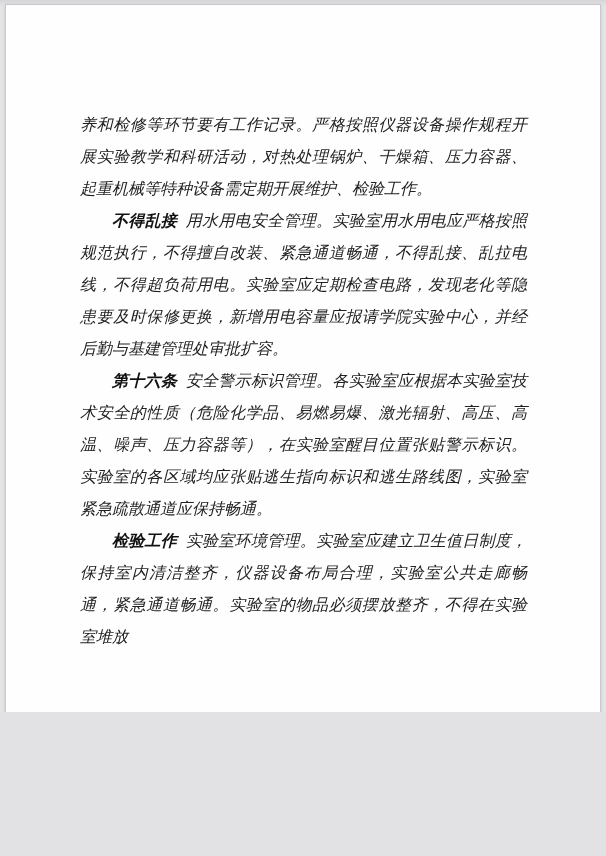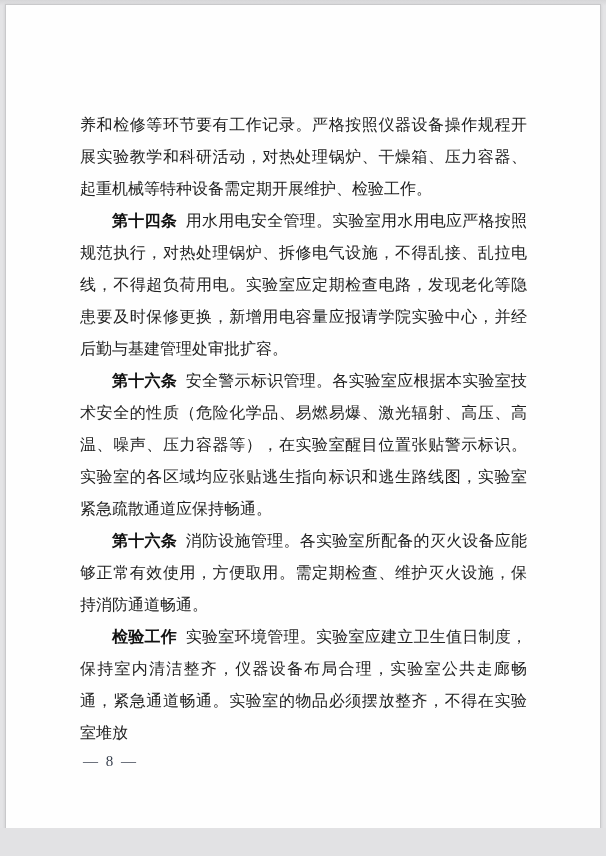--- a/index.html
+++ b/index.html
@@ -3,23 +3,24 @@
 <meta charset="utf-8">
 <style>
   html, body {
     margin: 0;
     padding: 0;
     background: #e2e2e4;
   }
   .viewport {
     position: relative;
     width: 606px;
-    height: 828px;
+    height: 712px;
     background: linear-gradient(#d6d6d8, #e4e4e6 6px);
     overflow: hidden;
+    font-style: italic;
   }
   .page {
     position: absolute;
     left: 5px;
     top: 4px;
     width: 596px;
     height: 842px;
     box-sizing: border-box;
     background: #fefefe;
     border: 1px solid #c9c9cb;
@@ -66,25 +67,24 @@
 </head>
 <body>
 
 <div class="viewport">
   <div class="page">
 
     <div class="content">
 
       <p class="para continuation"><span>养和检修等环节要有工作记录。严格按照仪器设备操作规程开展实验教学和科研活动，对热处理锅炉、干燥箱、压力容器、起重机械等特种设备需定期开展维护、检验工作。</span></p>
 
-      <p class="para"><span class="article-lead">第十四条</span><span>用水用电安全管理。实验室用水用电应严格按照规范执行，对热处理锅炉、拆修电气设施，不得乱接、乱拉电线，不得超负荷用电。实验室应定期检查电路，发现老化等隐患要及时保修更换，新增用电容量应报请学院实验中心，并经后勤与基建管理处审批扩容。</span></p>
+      <p class="para"><span class="article-lead">不得乱接</span><span>用水用电安全管理。实验室用水用电应严格按照规范执行，不得擅自改装、紧急通道畅通，不得乱接、乱拉电线，不得超负荷用电。实验室应定期检查电路，发现老化等隐患要及时保修更换，新增用电容量应报请学院实验中心，并经后勤与基建管理处审批扩容。</span></p>
 
       <p class="para"><span class="article-lead">第十六条</span><span>安全警示标识管理。各实验室应根据本实验室技术安全的性质（危险化学品、易燃易爆、激光辐射、高压、高温、噪声、压力容器等），在实验室醒目位置张贴警示标识。实验室的各区域均应张贴逃生指向标识和逃生路线图，实验室紧急疏散通道应保持畅通。</span></p>
 
-      <p class="para"><span class="article-lead">第十六条</span><span>消防设施管理。各实验室所配备的灭火设备应能够正常有效使用，方便取用。需定期检查、维护灭火设施，保持消防通道畅通。</span></p>
 
       <p class="para"><span class="article-lead">检验工作</span><span>实验室环境管理。实验室应建立卫生值日制度，保持室内清洁整齐，仪器设备布局合理，实验室公共走廊畅通，紧急通道畅通。实验室的物品必须摆放整齐，不得在实验室堆放</span></p>
 
     </div>
 
     <div class="page-number">— 8 —</div>
 
   </div>
 </div>
 

